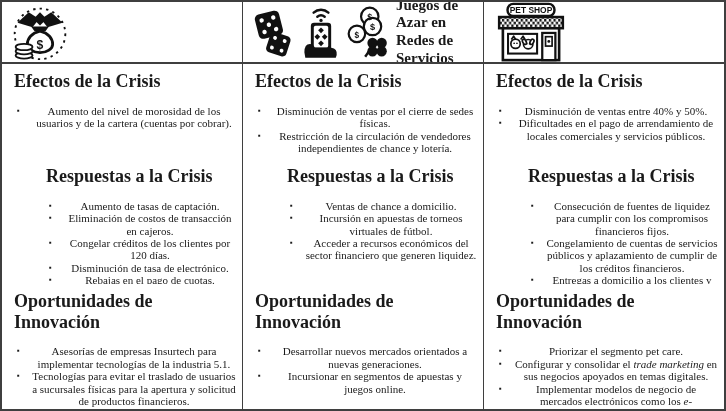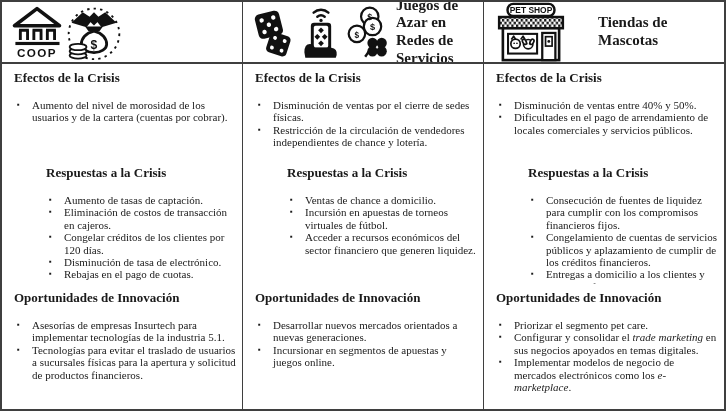--- a/index.html
+++ b/index.html
@@ -20,48 +20,36 @@
     font-weight:bold;font-size:15px;line-height:1.18;margin-left:9px;
   }
   .col-title.t1{max-width:100px;}
   .col-title.t2{max-width:120px;margin-left:7px;}
   .col-title.t3{max-width:86px;margin-left:28px;}
   .section{box-sizing:border-box;padding:7px 6px 0 12px;overflow:hidden;}
   .sec-efectos{height:95px;flex:none;}
   .sec-respuestas{height:125px;flex:none;padding-left:44px;}
   .sec-oportunidades{flex:1 1 auto;}
   .section h2{
-    margin:0 0 13px 0;font-size:13px;font-weight:bold;line-height:1.15;
+    margin:0 0 13px 0;font-size:18px;font-weight:bold;line-height:1.15;
   }
   ul.bullets{list-style:none;margin:0;padding:0;font-size:11px;line-height:12.4px;}
   ul.bullets li{display:flex;margin:0;}
   .bullet{flex:none;width:18px;padding-left:3px;box-sizing:border-box;font-size:8px;line-height:12.4px;}
-  .li-text{flex:1 1 auto;min-width:0;}
+  .li-text{flex:1 1 auto;min-width:0;text-align:center;}
   svg{display:block;}
   svg text{font-family:"Liberation Sans",sans-serif;}
 </style>
 </head>
 <body>
 
 <div class="frame">
 
   <div class="col">
     <div class="col-header">
-      <span class="icon-group">
-        <svg width="54" height="58" viewBox="0 0 60 60">
-          <path d="M30 4 L5 23 L55 23 Z" fill="none" stroke="#111" stroke-width="4" stroke-linejoin="round"></path>
-          <g stroke="#111" stroke-width="3.2" fill="none">
-            <path d="M10 28 h11 M11.5 28 v11 M19.5 28 v11"></path>
-            <path d="M25 28 h11 M26.5 28 v11 M34.5 28 v11"></path>
-            <path d="M40 28 h11 M41.5 28 v11 M49.5 28 v11"></path>
-          </g>
-          <rect x="6" y="41" width="49" height="3.5" fill="#111"></rect>
-          <text x="30" y="58" text-anchor="middle" font-size="13" font-weight="bold" letter-spacing="1.5" fill="#111">COOP</text>
-        </svg>
-      </span>
       <span class="icon-group">
         <svg width="60" height="60" viewBox="0 0 64 64">
           <circle cx="32" cy="34" r="27" fill="none" stroke="#111" stroke-width="2" stroke-dasharray="2.5 4.5"></circle>
           <path d="M8 22 L20 11 L31 18 L24 27 Z" fill="#111"></path>
           <path d="M56 22 L44 11 L33 18 L40 27 Z" fill="#111"></path>
           <rect x="27" y="13" width="10" height="10" transform="rotate(45 32 18)" fill="#111"></rect>
           <path d="M26 31 h12 l3.5 -5 h-19 z" fill="#111"></path>
           <path d="M32 31 c -9 2 -13.5 8 -13.5 14 a 13.5 9 0 0 0 27 0 c 0 -6 -4.5 -12 -13.5 -14 z" fill="#fff" stroke="#111" stroke-width="3"></path>
           <text x="32" y="50" text-anchor="middle" font-size="13" font-weight="bold" fill="#111">$</text>
           <g fill="#fff" stroke="#111" stroke-width="2">
@@ -265,21 +253,20 @@
             <circle cx="23" cy="44" r="0.9"></circle>
               <circle cx="26" cy="44" r="0.9"></circle>
             <circle cx="36.5" cy="44.5" r="0.9"></circle>
               <circle cx="39.5" cy="44.5" r="0.9"></circle>
           </g>
           <rect x="53" y="33" width="14" height="29" fill="#fff" stroke="#111" stroke-width="2.4"></rect>
           <rect x="56.5" y="37" width="7" height="10" fill="#fff" stroke="#111" stroke-width="1.8"></rect>
           <circle cx="60" cy="42" r="1.5" fill="#111"></circle>
         </svg>
       </span>
-      <div class="col-title t3">Tiendas de Mascotas</div>
     </div>
 
     <div class="section sec-efectos">
       <h2>Efectos de la Crisis</h2>
       <ul class="bullets">
           <li>
             <span class="bullet">▪</span>
             <span class="li-text"><span>Disminución de ventas entre 40% y 50%.</span></span>
           </li>
           <li>

